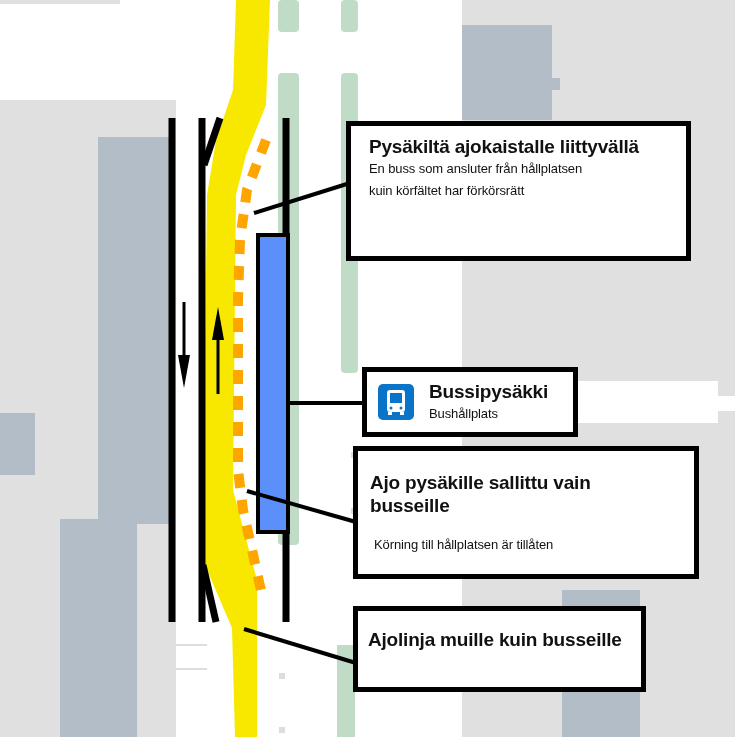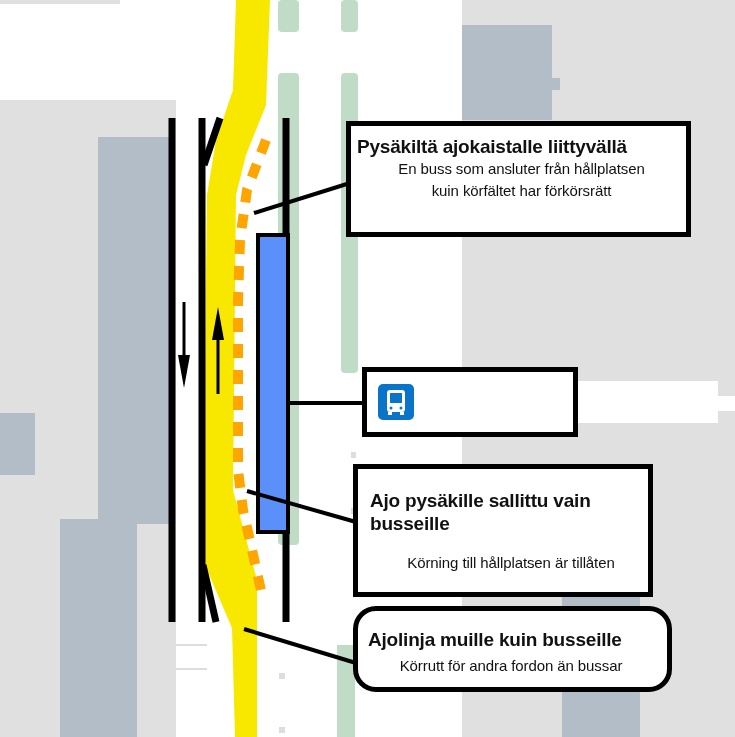--- a/index.html
+++ b/index.html
@@ -1,27 +1,27 @@
 <!DOCTYPE html>
 <html><head>
 <meta charset="utf-8">
 <style>
   html, body { margin: 0; padding: 0; }
   body { width: 735px; height: 737px; position: relative; overflow: hidden; background: #ffffff; font-family: "Liberation Sans", "DejaVu Sans", sans-serif; }
   #map { position: absolute; left: 0; top: 0; width: 735px; height: 737px; }
   .callout { position: absolute; background: #ffffff; border: 5px solid #000000; box-sizing: border-box; color: #111111; }
   .callout .title { font-weight: bold; font-size: 19px; line-height: 23px; letter-spacing: -0.2px; }
-  .callout .sub { font-size: 15px; line-height: 22px; letter-spacing: -0.1px; text-align: center; }
-  #c1 { left: 346px; top: 121px; width: 345px; height: 116px; padding: 9px 0 0 6px; }
+  .callout .sub { font-size: 13px; line-height: 22px; letter-spacing: -0.1px; }
+  #c1 { left: 346px; top: 121px; width: 345px; height: 140px; padding: 9px 0 0 18px; }
   #c2 { left: 362px; top: 367px; width: 216px; height: 70px; padding: 0; }
   #c2 .icon { position: absolute; left: 11px; top: 12px; width: 36px; height: 36px; background: #0a74c9; border-radius: 5px; }
   #c2 .txt { position: absolute; left: 62px; top: 8px; }
-  #c3 { left: 353px; top: 464px; width: 300px; height: 133px; padding: 20px 0 0 12px; }
+  #c3 { left: 353px; top: 446px; width: 346px; height: 133px; padding: 20px 0 0 12px; }
   #c3 .sub { padding-left: 4px; margin-top: 17px; }
-  #c4 { left: 353px; top: 606px; width: 319px; height: 86px; padding: 17px 13px 0 10px; border-radius: 23px; }
+  #c4 { left: 353px; top: 606px; width: 293px; height: 86px; padding: 17px 13px 0 10px; }
   #c4 .sub { margin-top: 4px; }
 </style>
 </head>
 <body>
 
 <svg id="map" viewBox="0 0 735 737" xmlns="http://www.w3.org/2000/svg">
 
   <g>
     <rect x="0" y="0" width="120" height="4" fill="#e0e0e0"></rect>
     <rect x="0" y="100" width="176" height="637" fill="#e0e0e0"></rect>
@@ -96,24 +96,27 @@
   <div class="icon">
     <svg width="36" height="36" viewBox="0 0 36 36">
       <rect x="9" y="6" width="18" height="22" rx="3" fill="#ffffff"></rect>
       <rect x="12" y="9" width="12" height="10" fill="#0a74c9"></rect>
       <circle cx="13" cy="24" r="1.5" fill="#0a74c9"></circle>
       <circle cx="23" cy="24" r="1.5" fill="#0a74c9"></circle>
       <rect x="10" y="28" width="4" height="3" fill="#ffffff"></rect>
       <rect x="22" y="28" width="4" height="3" fill="#ffffff"></rect>
     </svg>
   </div>
+  <div class="txt">
+    <div class="title">Bussipysäkki</div>
+    <div class="sub">Bushållplats</div>
+  </div>
 </div>
 
 <div id="c3" class="callout">
   <div class="title">Ajo pysäkille sallittu vain</div>
   <div class="title">busseille</div>
   <div class="sub">Körning till hållplatsen är tillåten</div>
 </div>
 
 <div id="c4" class="callout">
   <div class="title">Ajolinja muille kuin busseille</div>
-  <div class="sub">Körrutt för andra fordon än bussar</div>
 </div>
 
 </body></html>

